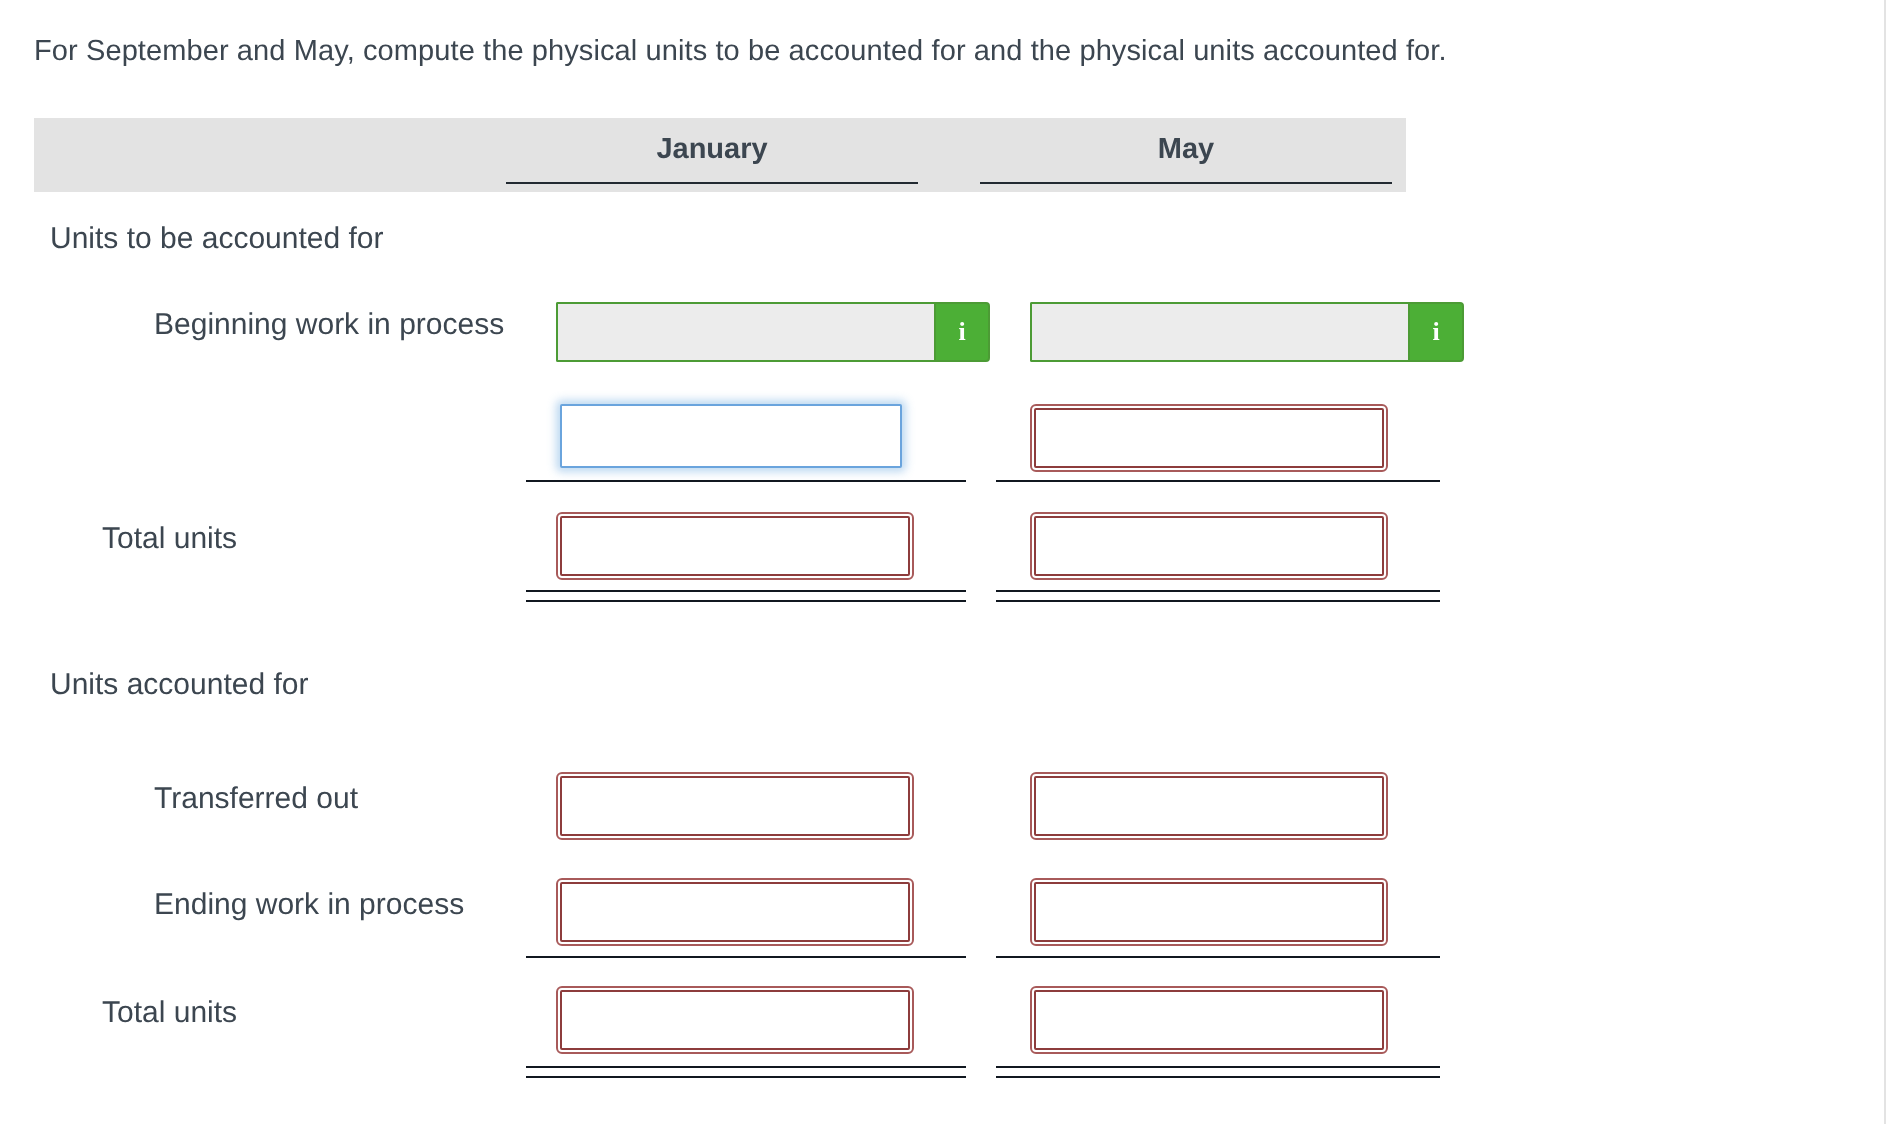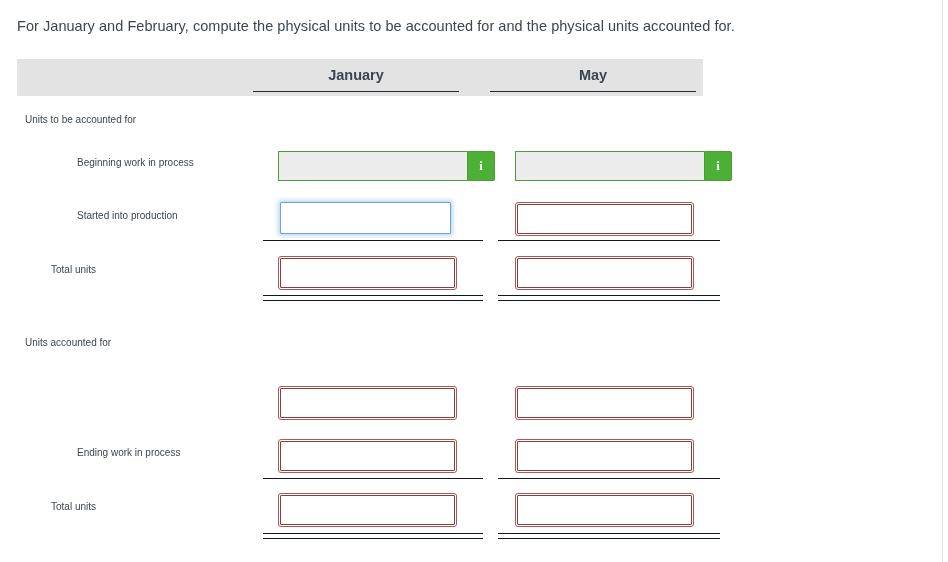--- a/index.html
+++ b/index.html
@@ -77,21 +77,21 @@
   
   .row {
     position: absolute;
     left: 0;
     width: 686px;
     height: 24px;
   }
   .row-label {
     position: absolute;
     top: 0;
-    font-size: 10px;
+    font-size: 15px;
     color: #3c4650;
     white-space: nowrap;
     line-height: 24px;
   }
   .label-section { left: 8px; }
   .label-item    { left: 20px; margin-left: 40px; }
   .label-total   { left: 34px; }
 
   
   .cell {
@@ -177,21 +177,21 @@
     height: 4px;
     border-top: 1px solid #111820;
     border-bottom: 1px solid #111820;
   }
 </style>
 </head>
 <body>
 
 <div class="page-edge"></div>
 
-<div class="prompt">For January and February, compute the physical units to be accounted for and the physical units accounted for.</div>
+<div class="prompt">For September and May, compute the physical units to be accounted for and the physical units accounted for.</div>
 
 <div class="sheet">
 
   <div class="head-band">
     <div class="head-cell head-jan">
       <span>January</span>
       <span class="rule"></span>
     </div>
     <div class="head-cell head-may">
       <span>May</span>
@@ -215,21 +215,20 @@
 
     <div class="cell cell-may">
       <div class="locked-wrap">
         <input class="inp-locked" type="text" readonly="" value="" style="">
         <button class="info-btn">i</button>
       </div>
     </div>
   </div>
 
   <div class="row" style="top:145px;">
-    <div class="row-label label-item">Started into production</div>
 
     <div class="cell cell-jan" style="left:263px; top:-2px;">
       <input class="inp focused" type="text" value="" style="">
     </div>
 
     <div class="cell cell-may" style="left:500px;">
       <input class="inp" type="text" value="" style="">
     </div>
   </div>
 
@@ -249,20 +248,21 @@
   </div>
 
   <div class="rule-double rule-jan" style="top:236px;"></div>
   <div class="rule-double rule-may" style="top:236px;"></div>
 
   <div class="row" style="top:272px;">
     <div class="row-label label-section">Units accounted for</div>
   </div>
 
   <div class="row" style="top:329px;">
+    <div class="row-label label-item">Transferred out</div>
 
     <div class="cell cell-jan" style="left:263px;">
       <input class="inp" type="text" value="" style="">
     </div>
 
     <div class="cell cell-may" style="left:500px;">
       <input class="inp" type="text" value="" style="">
     </div>
   </div>
 

